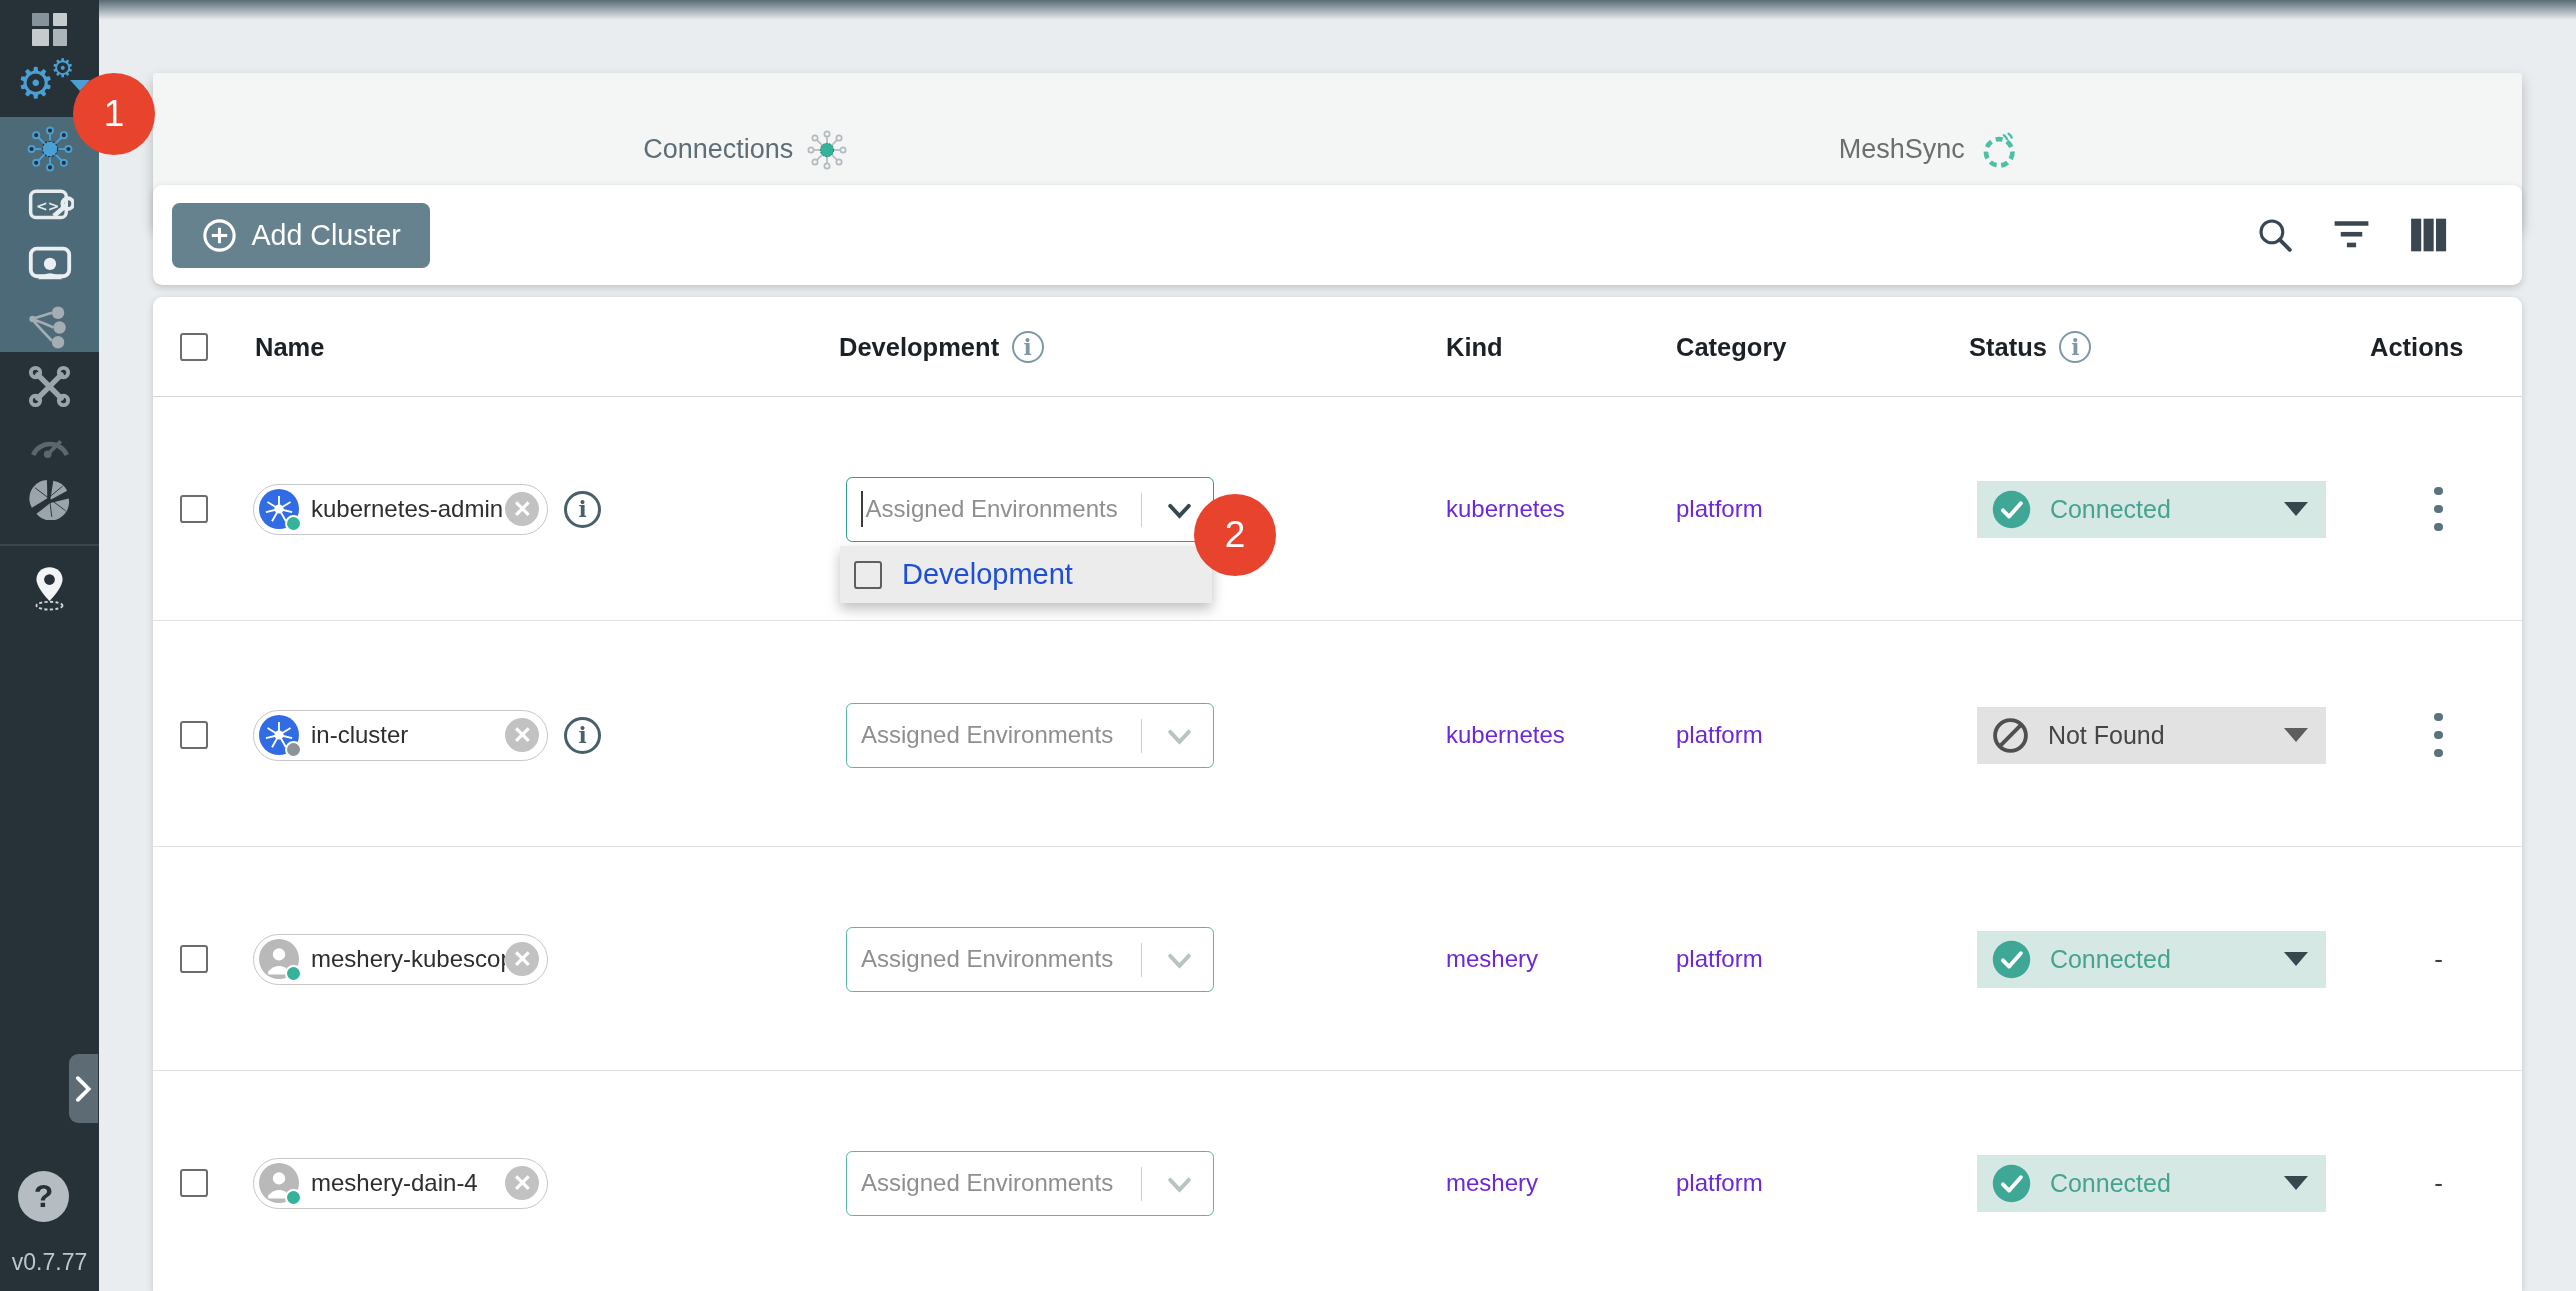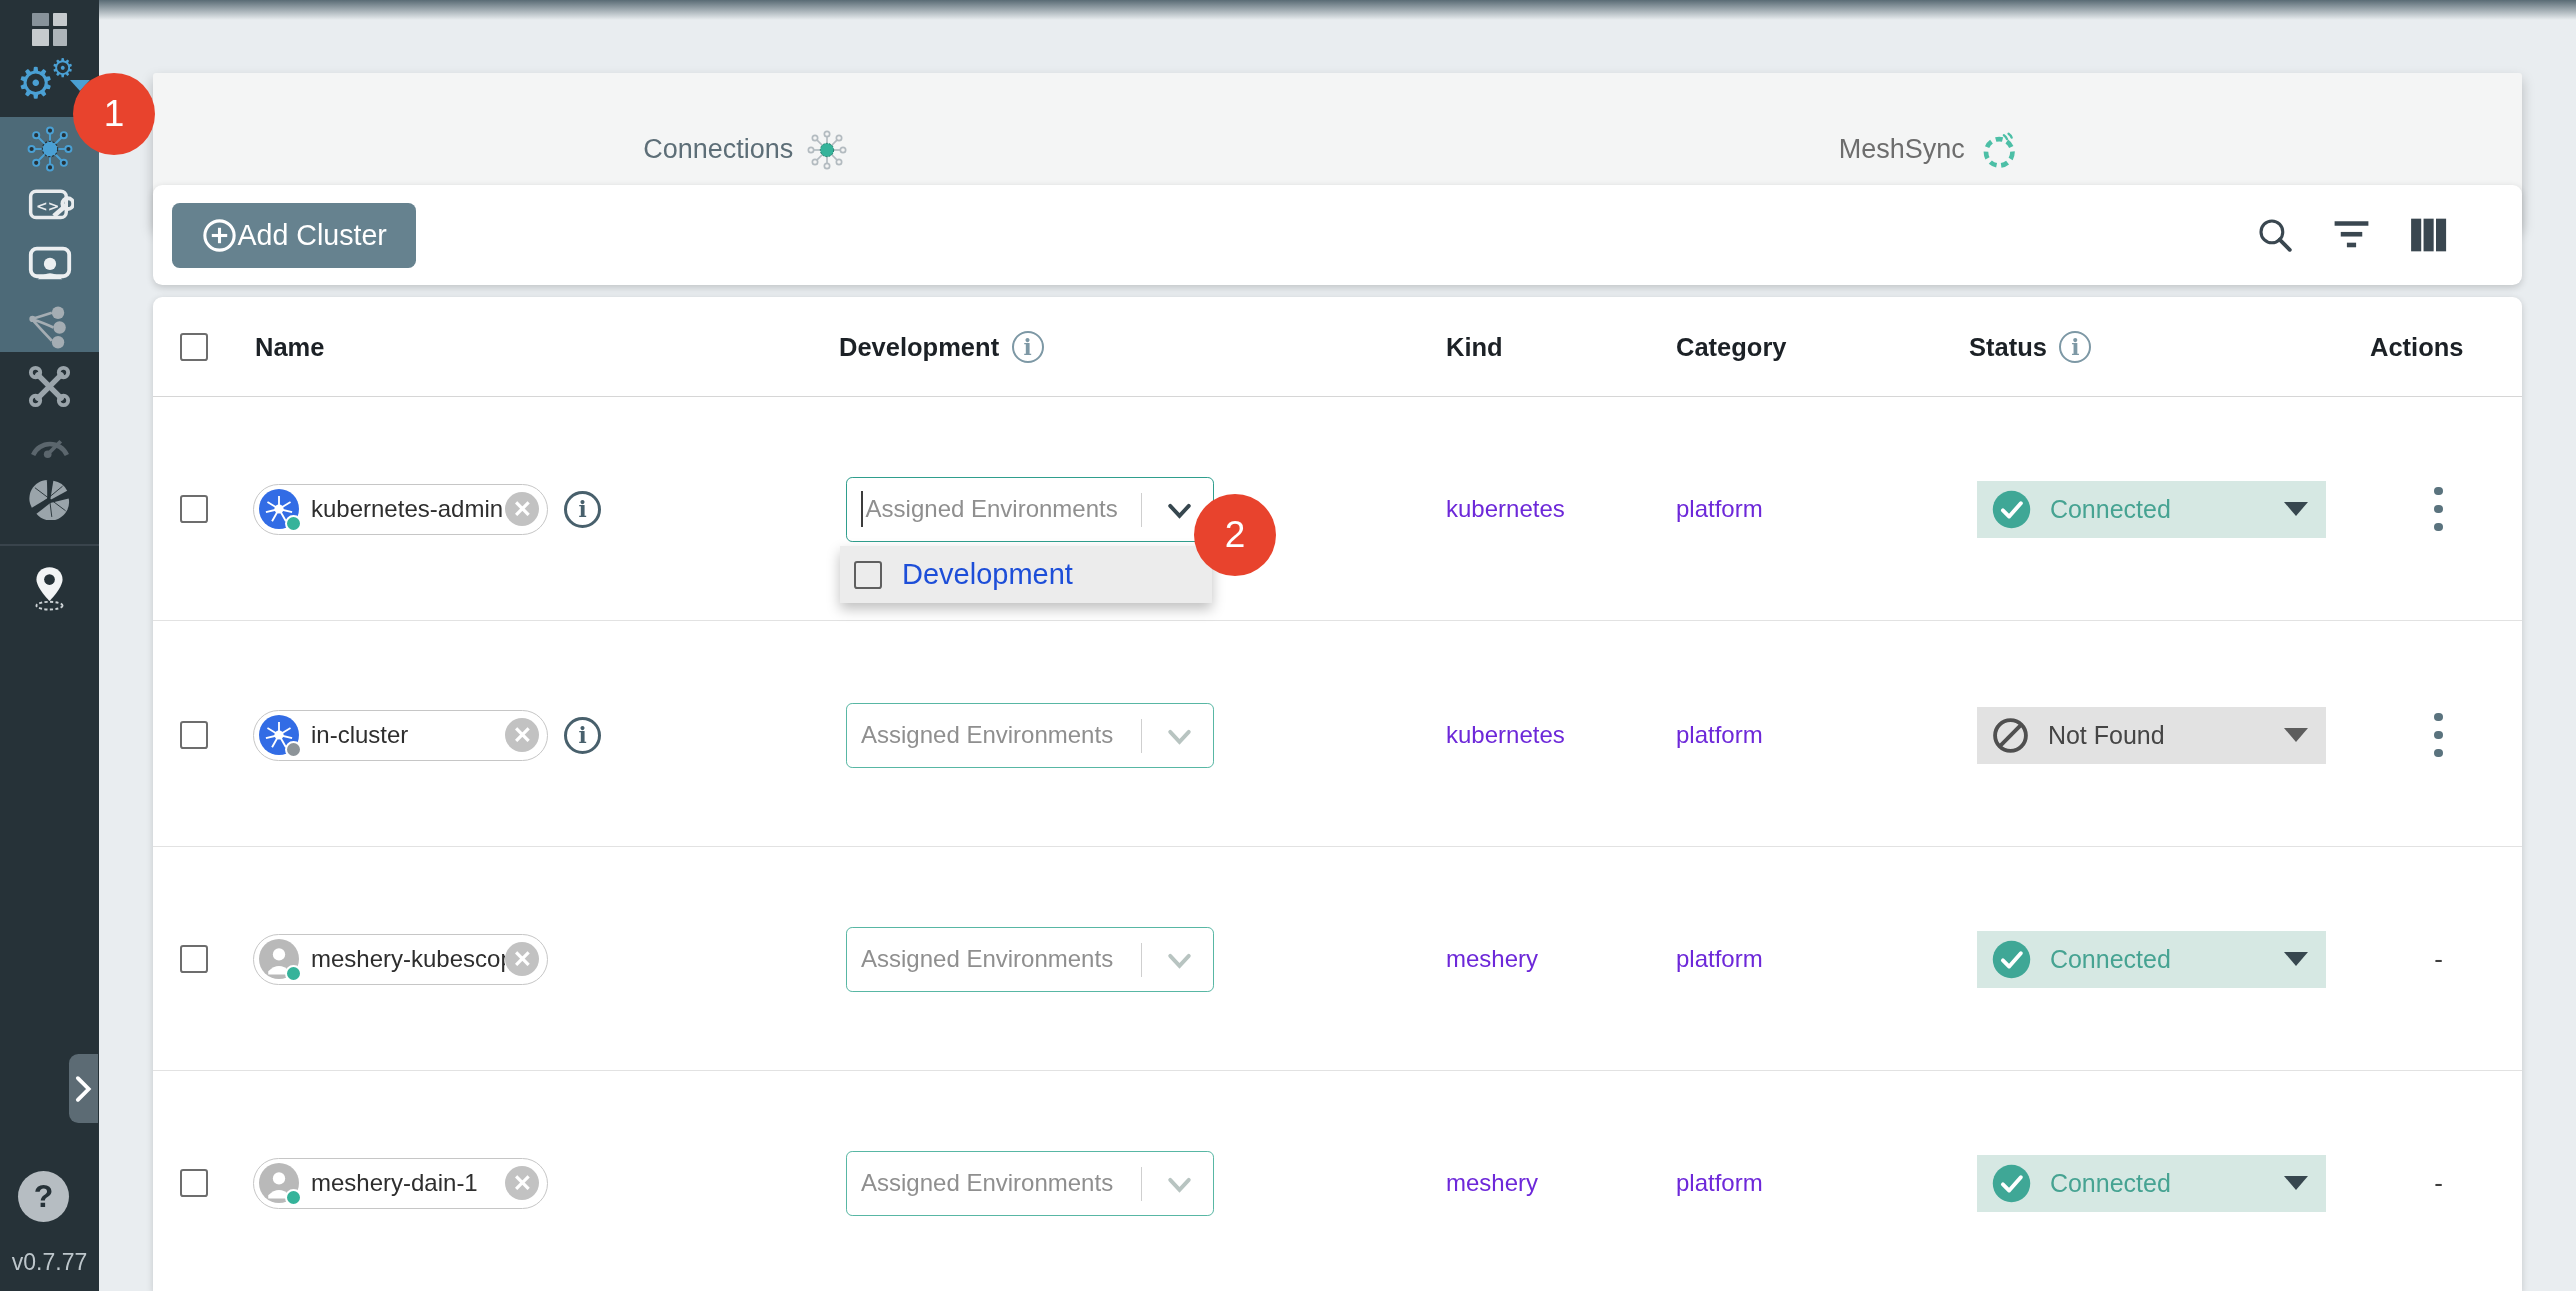--- a/index.html
+++ b/index.html
@@ -45,21 +45,21 @@
   .tabs-card { left:153px; top:73px; width:2369px; height:153px; background:#f4f5f5; border-radius:3.1px;
     box-shadow:0 6.2px 12.4px rgba(0,0,0,.22); display:flex; }
   .tab { width:50%; display:flex; align-items:center; justify-content:center; gap:14px; cursor:pointer; }
   .tab-label { font-size:27px; color:#5d6e77; }
   .tab:nth-child(2) .tab-label { color:#6d6d6d; }
   .tab-indicator { position:absolute; left:40px; bottom:0; width:1131px; height:15.4px; background:#64808d;
     border-radius:7.7px 3.1px 3.1px 7.7px; }
 
   .toolbar-card { left:153px; top:185px; width:2369px; height:100px; border-radius:9.3px; display:flex; align-items:center; }
   .add-btn { margin-left:18.5px; height:65px; padding:0 29px; background:#66828f; border:none; border-radius:7.7px;
-    color:#fff; font-size:28.6px; font-family:inherit; display:flex; align-items:center; cursor:pointer; }
+    color:#fff; font-size:28.6px; font-family:inherit; display:flex; align-items:center; gap:14px; cursor:pointer; }
   .toolbar-icons { margin-left:auto; margin-right:69px; display:flex; gap:28px; }
   .icon-btn { width:49px; height:49px; background:none; border:none; display:flex; align-items:center; justify-content:center; cursor:pointer; }
 
   .table-card { left:153px; top:297px; width:2369px; height:994px; border-radius:9.3px 9.3px 0 0; overflow:hidden; }
 
   
   .thead { position:absolute; left:0; top:0; width:100%; height:100px; border-bottom:1.5px solid #d6d6d6; }
   .th { position:absolute; top:0; height:100px; display:flex; align-items:center; gap:12.4px;
     font-size:25.5px; font-weight:700; color:#1c2126; }
   .checkbox { width:28px; height:28px; border:2.3px solid #6d6d6d; border-radius:3.1px; background:#fff; cursor:pointer; }
@@ -543,21 +543,21 @@
     <div class="cell c-name">
       <div class="chip">
         <span class="chip-avatar">
           <svg width="40" height="40" viewBox="0 0 52 52">
             <circle cx="26" cy="26" r="26" fill="#b9b9b9"></circle>
             <circle cx="26" cy="20" r="8" fill="#fff"></circle>
             <path d="M12 42 q14 -14 28 0 l0 4 l-28 0 Z" fill="#fff"></path>
           </svg>
           <span class="dot dot-green"></span>
         </span>
-        <span class="chip-label">meshery-dain-1</span>
+        <span class="chip-label">meshery-dain-4</span>
         <button class="chip-x">✕</button>
       </div>
     </div>
     <div class="cell c-env">
       <div class="env-select">
         <span class="env-placeholder">Assigned Environments</span>
         <span class="env-divider"></span>
         <svg class="env-caret" width="31" height="31" viewBox="0 0 40 40">
           <polyline points="8,14 20,27 32,14" fill="none" stroke="#b8c4c1" stroke-width="5" stroke-linecap="round"></polyline>
         </svg>

